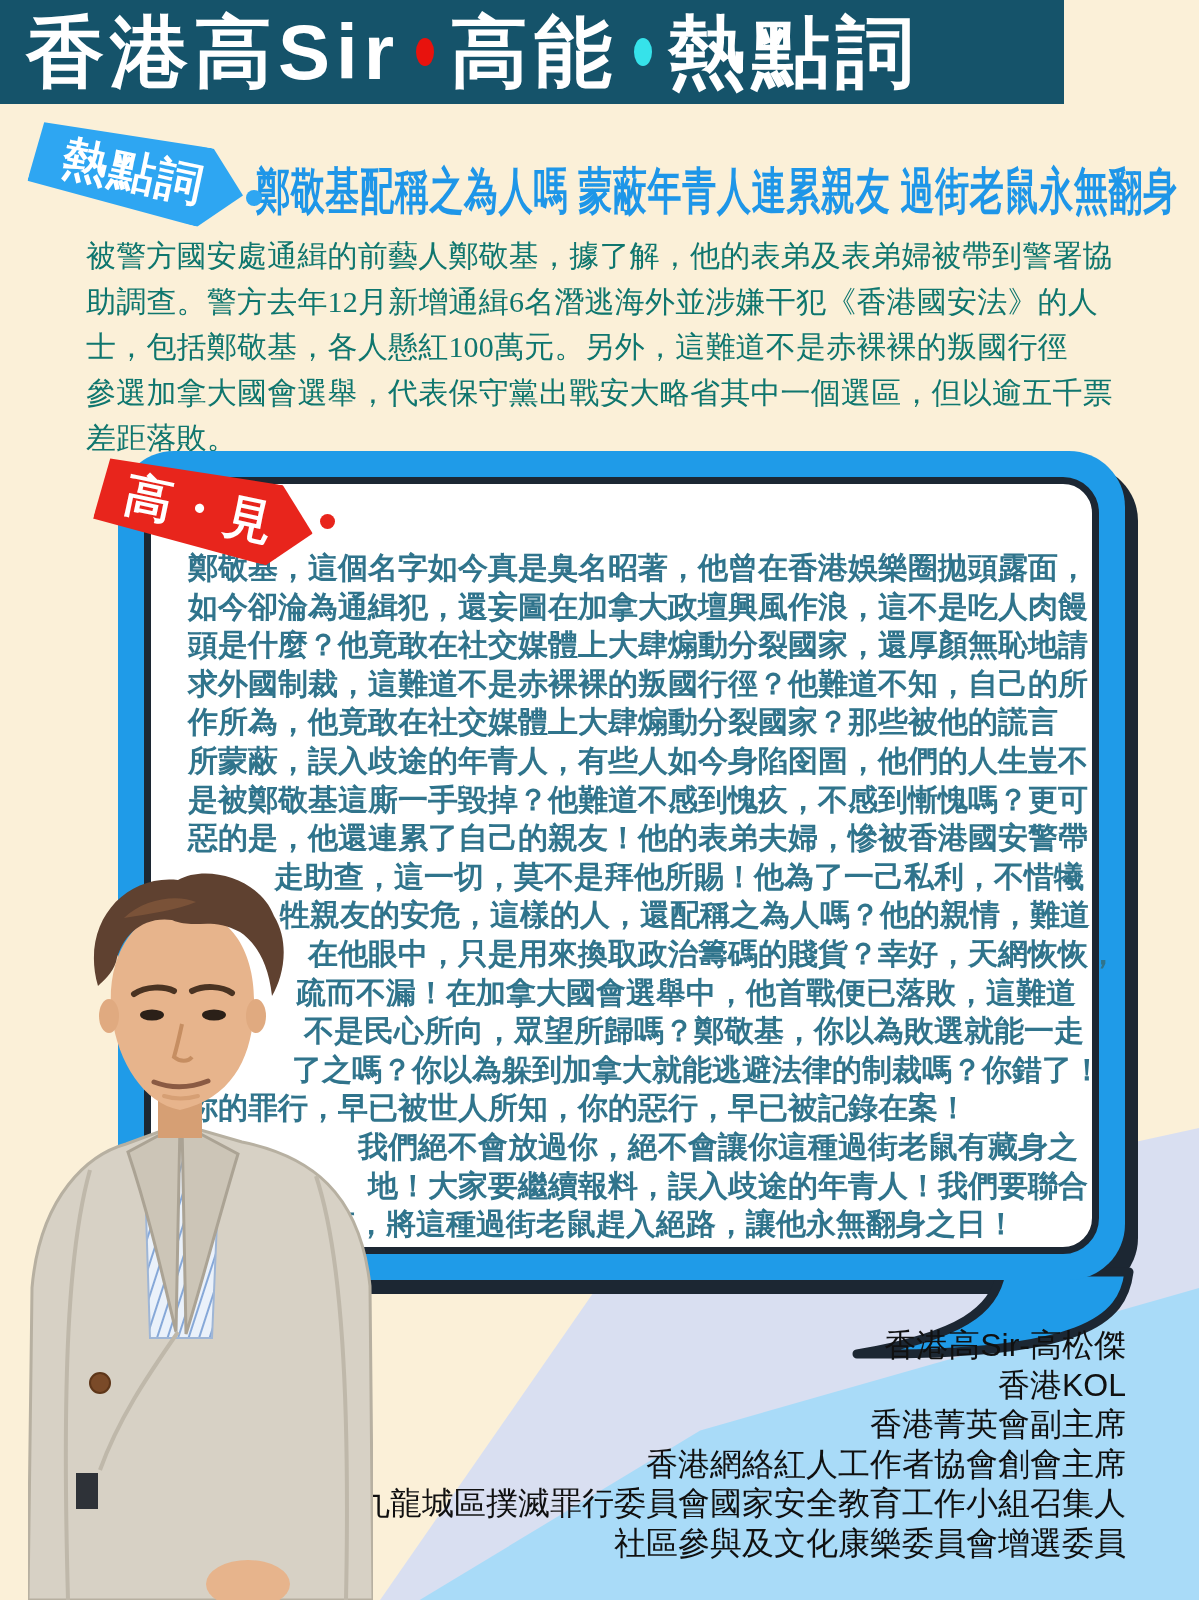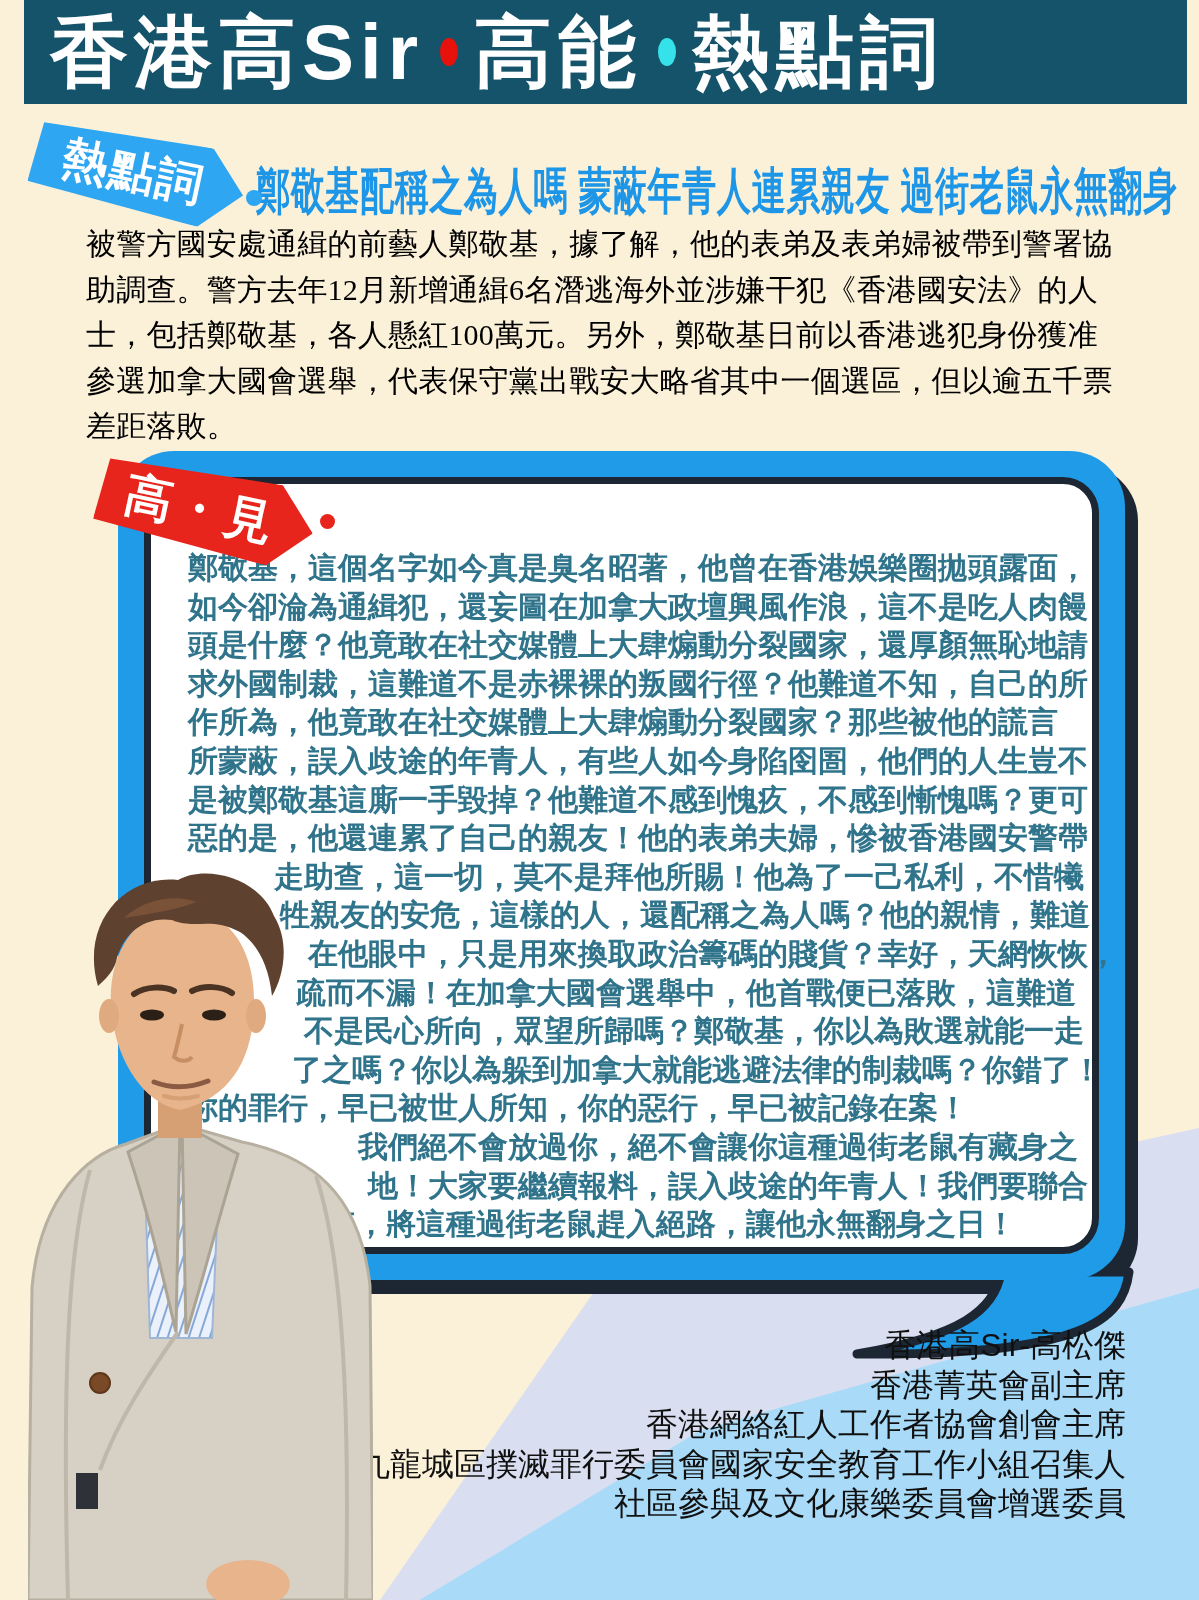--- a/index.html
+++ b/index.html
@@ -1,21 +1,21 @@
 <!DOCTYPE html>
 <html><head>
 <meta charset="utf-8">
 <style>
   html,body{margin:0;padding:0;}
   .page{position:relative;width:1199px;height:1600px;overflow:hidden;
         background:#FBF0D8;font-family:"Liberation Sans",sans-serif;}
 
   
-  .header-bar{position:absolute;left:0;top:0;width:1163px;height:104px;
-              background:#15536A;display:flex;align-items:center;margin-left:24px;}
+  .header-bar{position:absolute;left:0;top:0;width:1064px;height:104px;
+              background:#15536A;display:flex;align-items:center;}
   .header-title{color:#FFFFFF;font-weight:900;font-size:78px;letter-spacing:6px;
                 padding-left:26px;white-space:nowrap;line-height:104px;}
   .hdot{display:inline-block;width:18px;height:28px;border-radius:50%;
         margin:0 16px;vertical-align:middle;transform:translateY(-6px);}
   .hdot.red{background:#E8120D;}
   .hdot.cyan{background:#36E2EA;}
 
   
   .bg-lavender{position:absolute;left:0;top:0;width:1199px;height:1600px;
                background:#D9DFF1;
@@ -36,23 +36,23 @@
   .tag-op{left:108px;top:448px;width:218px;height:82px;transform:rotate(12deg);}
   .tag-op .tag-body{background:#E8251C;font-size:48px;letter-spacing:3px;padding-right:12px;}
   .dot-op{left:320px;top:514px;width:15px;height:15px;background:#E8251C;}
 
   
   .headline{position:absolute;left:256px;top:158px;white-space:nowrap;}
   .headline span{display:inline-block;transform:scaleX(0.68);transform-origin:left center;
                  font-weight:900;font-size:50px;color:#1E96E8;letter-spacing:1px;}
 
   
-  .intro{position:absolute;left:86px;top:221px;
+  .intro{position:absolute;left:86px;top:233px;
          font-family:"Liberation Serif","DejaVu Serif",serif;
-         font-size:30px;color:#000000;letter-spacing:0.2px;}
+         font-size:30px;color:#0f766e;letter-spacing:0.2px;}
   .intro div{height:45.5px;line-height:45.5px;white-space:nowrap;}
 
   
   .bubble-shadow{position:absolute;left:131px;top:465px;width:1007px;height:829px;
                  background:#1C2733;border-radius:56px;}
   .bubble-tail{position:absolute;left:843px;top:1266px;width:292px;height:114px;}
   .bubble-body{position:absolute;left:118px;top:451px;width:1007px;height:829px;
                background:#1F9BE8;border-radius:56px;}
   .bubble-inner{position:absolute;left:26px;top:26px;width:955px;height:777px;
                 background:#FFFFFF;border:7px solid #1C2733;border-radius:36px;
@@ -81,21 +81,21 @@
   <div class="header-bar">
     <div class="header-title"><span>香港高Sir</span><span class="hdot red"></span><span>高能</span><span class="hdot cyan"></span><span>熱點詞</span></div>
   </div>
 
   <div class="bg-lavender"></div>
   <div class="bg-sky"></div>
 
   <div class="intro">
     <div>被警方國安處通緝的前藝人鄭敬基，據了解，他的表弟及表弟婦被帶到警署協</div>
     <div>助調查。警方去年12月新增通緝6名潛逃海外並涉嫌干犯《香港國安法》的人</div>
-    <div>士，包括鄭敬基，各人懸紅100萬元。另外，鄭敬基日前以香港逃犯身份獲准</div>
+    <div>士，包括鄭敬基，各人懸紅100萬元。另外，這難道不是赤裸裸的叛國行徑</div>
     <div>參選加拿大國會選舉，代表保守黨出戰安大略省其中一個選區，但以逾五千票</div>
     <div>差距落敗。</div>
   </div>
 
   <div class="headline">
     <span>鄭敬基配稱之為人嗎 蒙蔽年青人連累親友 過街老鼠永無翻身</span>
   </div>
 
   <div class="tag tag-hot">
     <div class="tag-body">熱點詞</div>
@@ -130,20 +130,21 @@
     <div class="bl-17">起來，將這種過街老鼠趕入絕路，讓他永無翻身之日！</div>
   </div>
 
   <div class="tag tag-op">
     <div class="tag-body">高・見</div>
   </div>
   <div class="tag-dot dot-op"></div>
 
   <div class="author">
     <div>香港高Sir-高松傑</div>
+    <div>香港KOL</div>
     <div>香港菁英會副主席</div>
     <div>香港網絡紅人工作者協會創會主席</div>
     <div>九龍城區撲滅罪行委員會國家安全教育工作小組召集人</div>
     <div>社區參與及文化康樂委員會增選委員</div>
   </div>
 
   <svg class="portrait" viewBox="0 0 345 742">
     <defs>
       <pattern id="p-str" patternUnits="userSpaceOnUse" width="10" height="10" patternTransform="rotate(18)">
         <rect width="10" height="10" fill="#EAF1FA"></rect>

